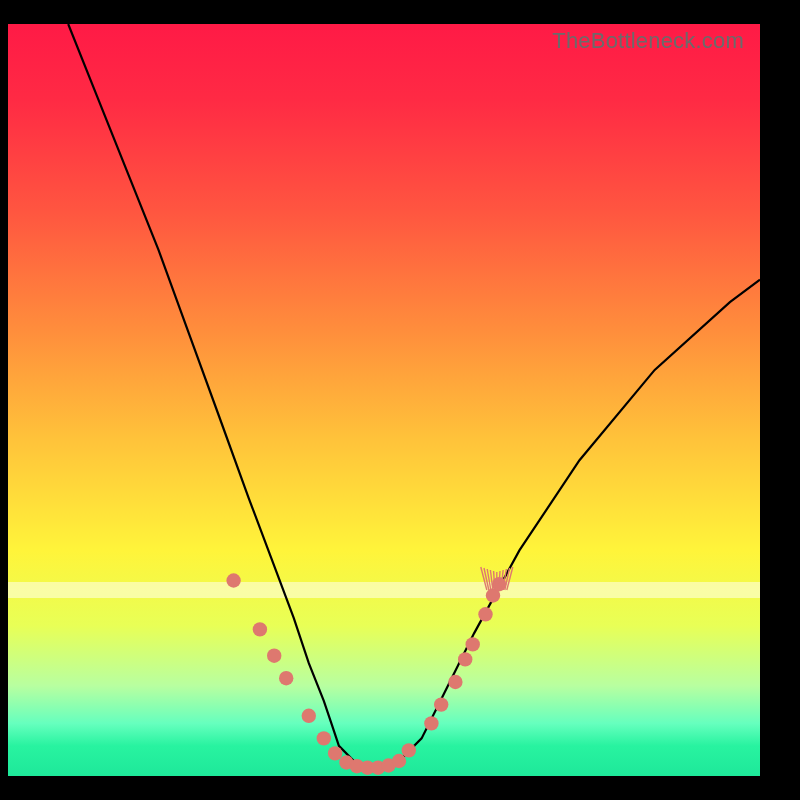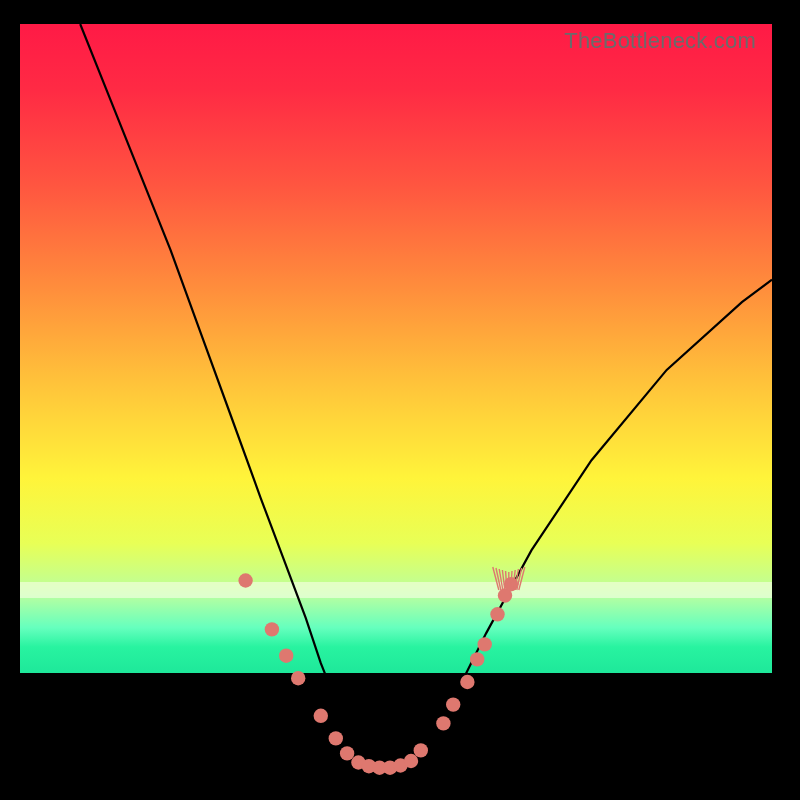--- a/index.html
+++ b/index.html
@@ -12,24 +12,24 @@
     font-family: Arial, Helvetica, sans-serif;
   }
   .frame {
     position: relative;
     width: 800px;
     height: 800px;
     background: #000;
   }
   .plot-area {
     position: absolute;
-    left: 20px;
+    left: 8px;
     top: 24px;
     width: 752px;
-    height: 649px;
+    height: 752px;
     background: linear-gradient(
       to bottom,
       #ff1a46 0%,
       #ff2a44 10%,
       #ff5640 25%,
       #ff8b3c 40%,
       #ffc23a 55%,
       #fff43a 70%,
       #e8ff56 80%,
       #b8ffa0 88%,

